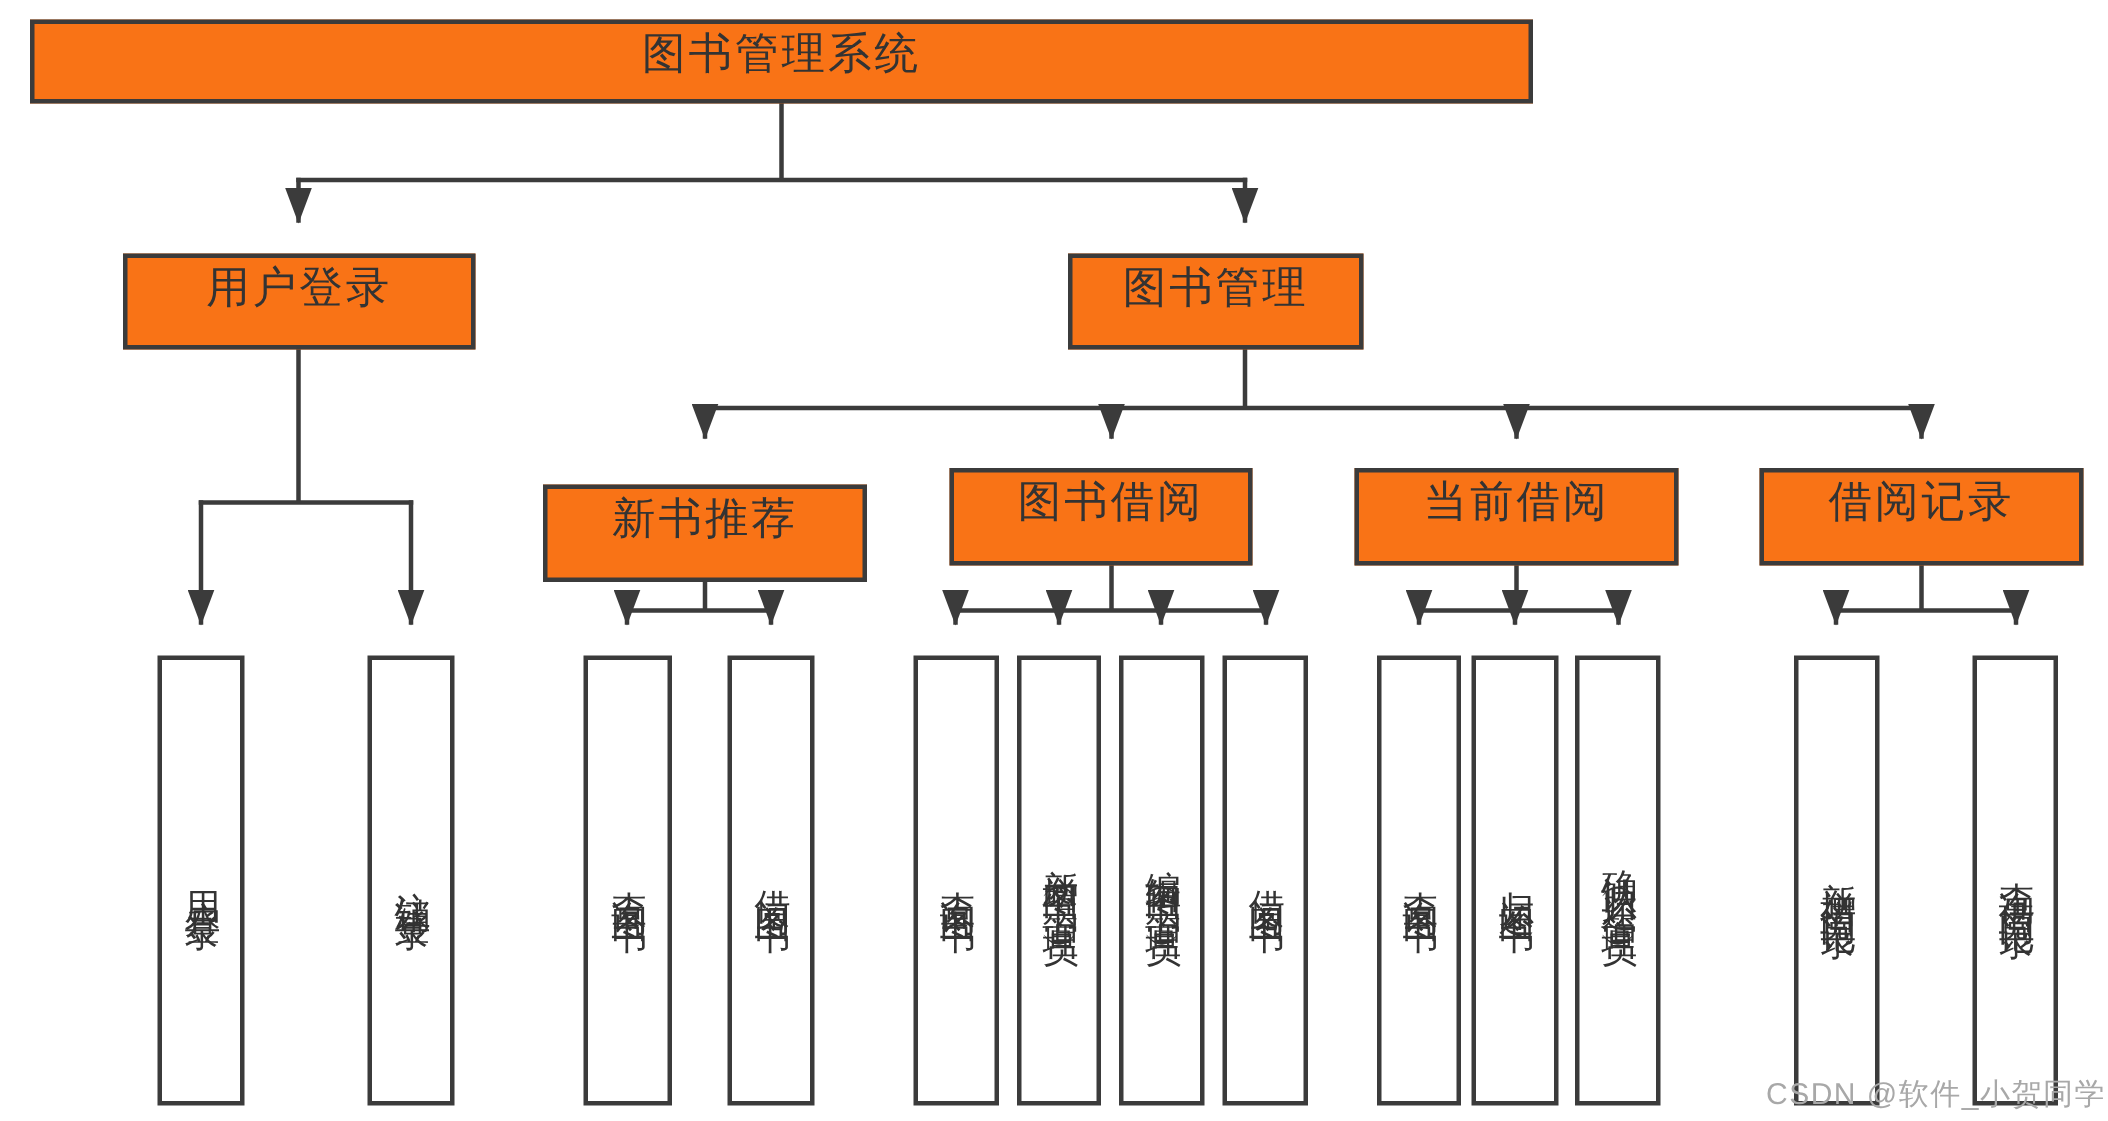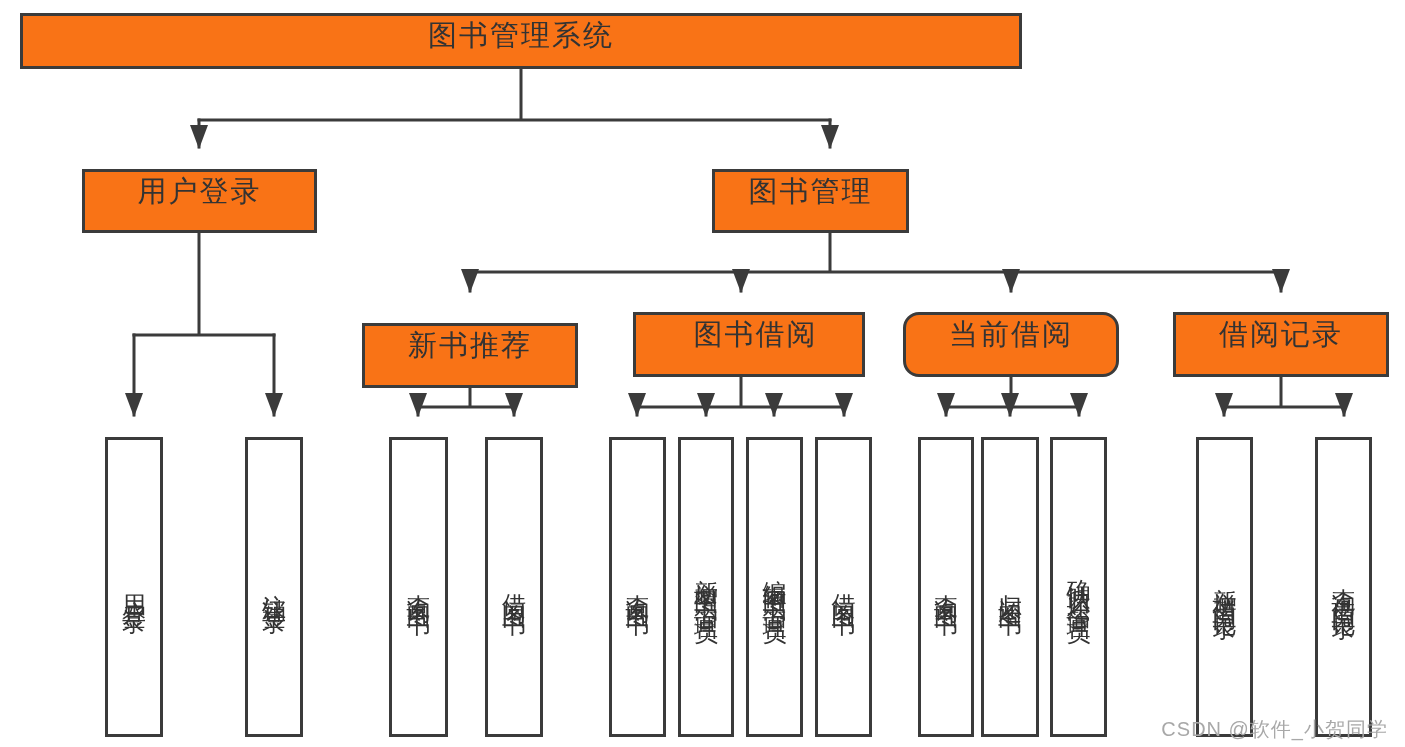--- a/index.html
+++ b/index.html
@@ -24,21 +24,21 @@
   .leaf{
     position:absolute;box-sizing:border-box;top:437px;height:300px;
     border:3px solid var(--line);background:#fff;
     display:flex;align-items:center;justify-content:center;
   }
   .vtext{
     writing-mode:vertical-rl;text-orientation:mixed;line-height:1;
     color:var(--text);font-size:24px;letter-spacing:6px;white-space:nowrap;
   }
   .watermark{
-    position:absolute;right:17px;bottom:4px;z-index:5;
+    position:absolute;right:1px;bottom:4px;z-index:5;
     color:var(--watermark);font-size:20px;letter-spacing:1px;
   }
 </style>
 </head>
 <body>
 
 <div class="canvas">
 
   <svg class="wires" width="1405" height="747" viewBox="0 0 1405 747">
     <defs>
@@ -88,24 +88,24 @@
   <div class="box" style="left:82px;top:169px;width:235px;height:64px;">
     <span>用户登录</span>
   </div>
   <div class="box" style="left:712px;top:169px;width:197px;height:64px;">
     <span>图书管理</span>
   </div>
 
   <div class="box" style="left:362px;top:312px;width:216px;height:65px;margin-top:11px;">
     <span>新书推荐</span>
   </div>
-  <div class="box" style="left:633px;top:312px;width:232px;height:65px;padding-left:13px;">
+  <div class="box" style="left:633px;top:312px;width:202px;height:65px;padding-left:13px;">
     <span>图书借阅</span>
   </div>
-  <div class="box" style="left:903px;top:312px;width:216px;height:65px;border-radius:16px;">
+  <div class="box" style="left:903px;top:312px;width:216px;height:65px;">
     <span>当前借阅</span>
   </div>
   <div class="box" style="left:1173px;top:312px;width:216px;height:65px;font-family:Liberation Mono, monospace;">
     <span>借阅记录</span>
   </div>
 
   <div class="leaf" style="left:105px;width:58px;">
     <span class="vtext">用户登录</span>
   </div>
   <div class="leaf" style="left:245px;width:58px;">

